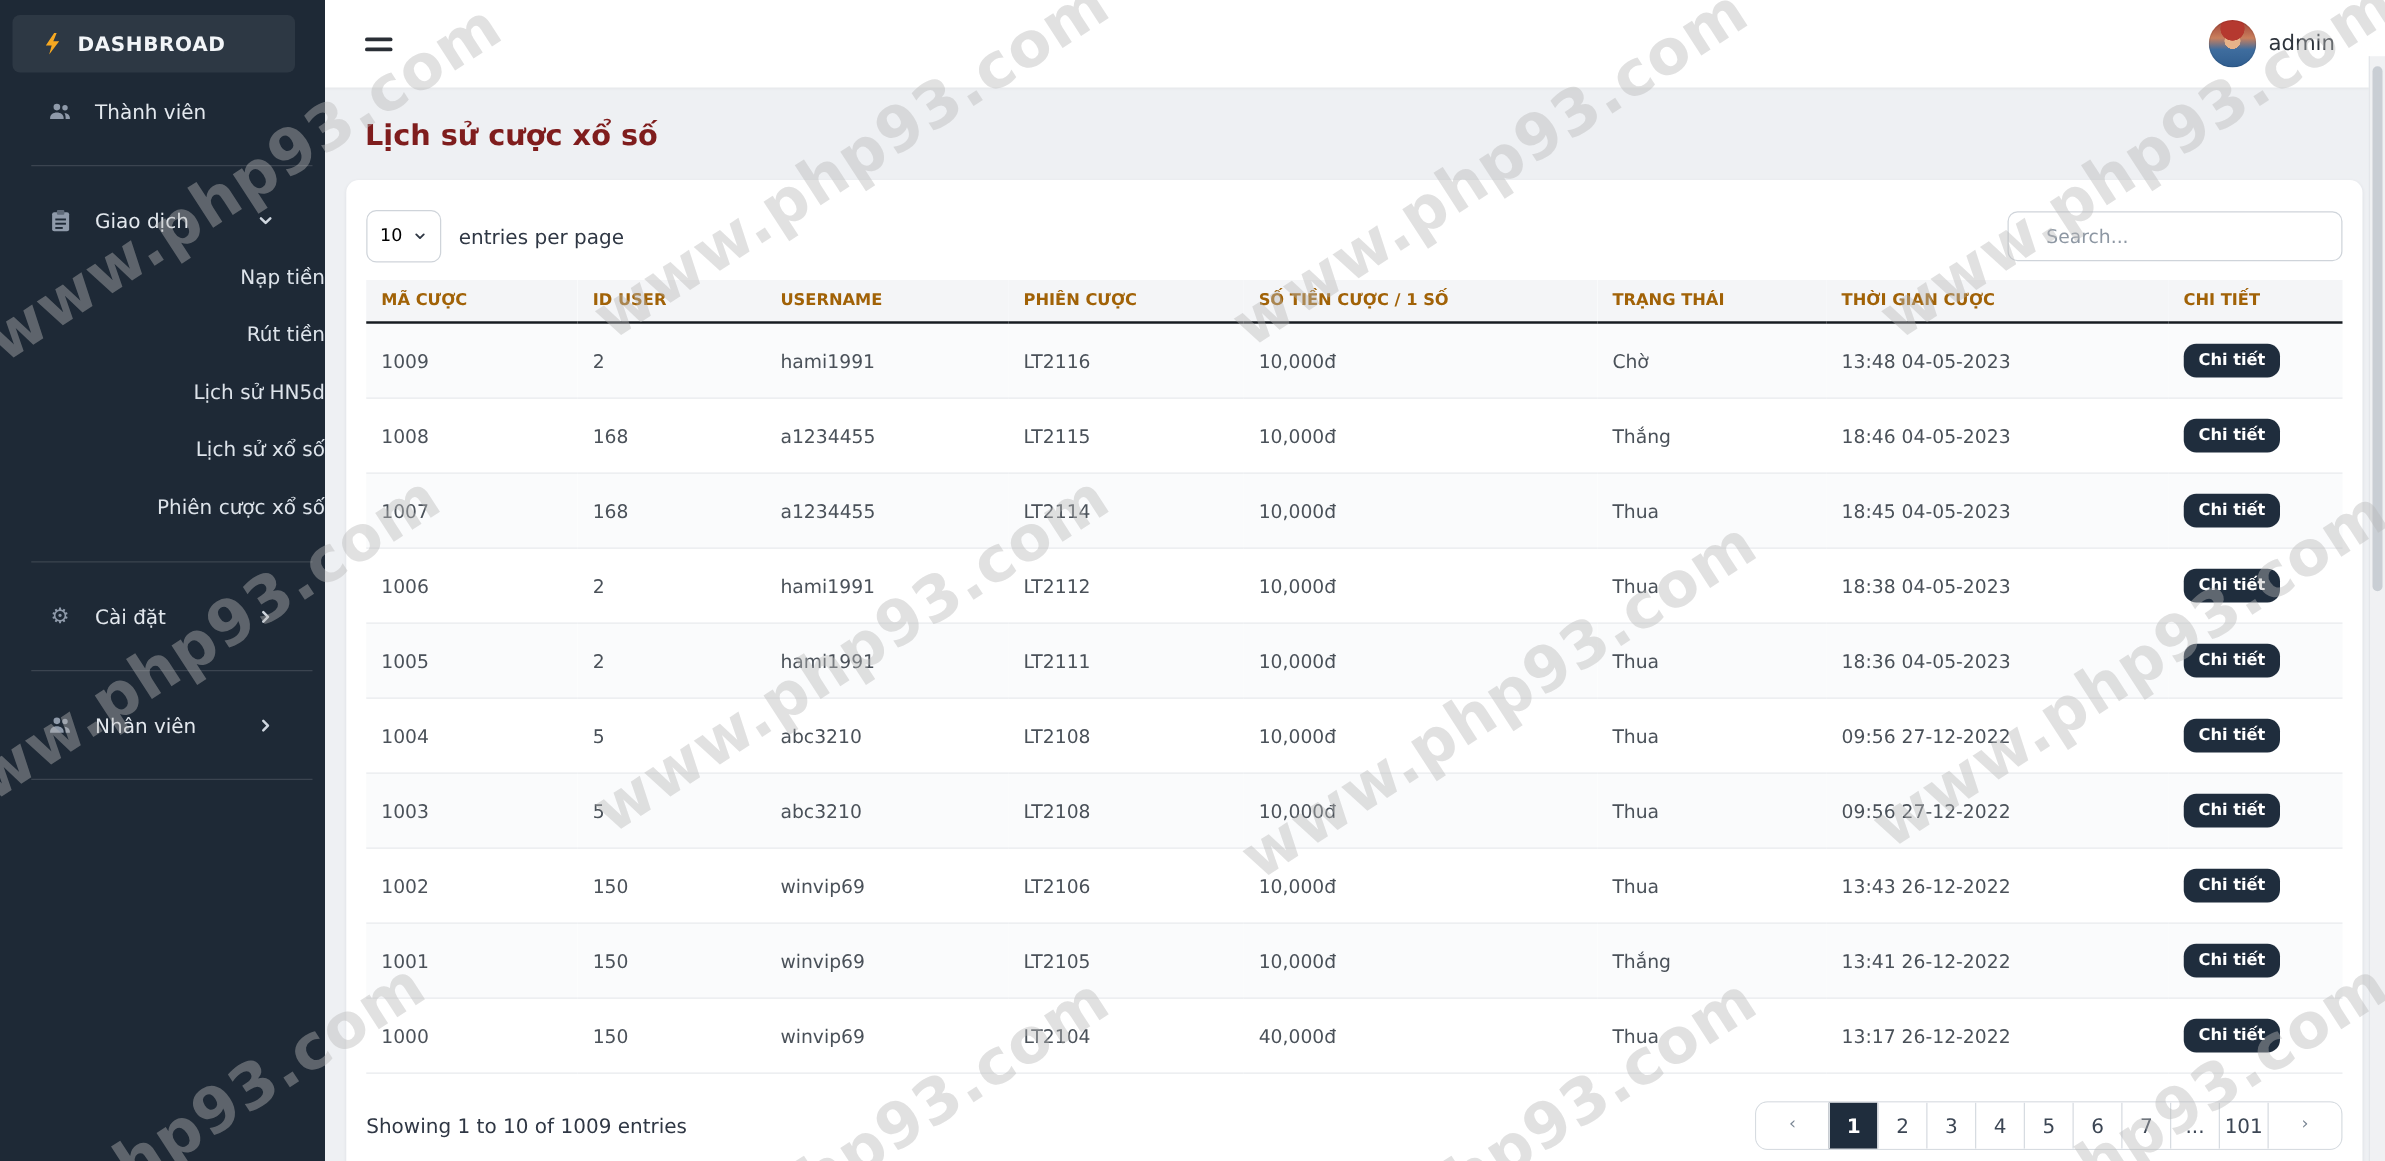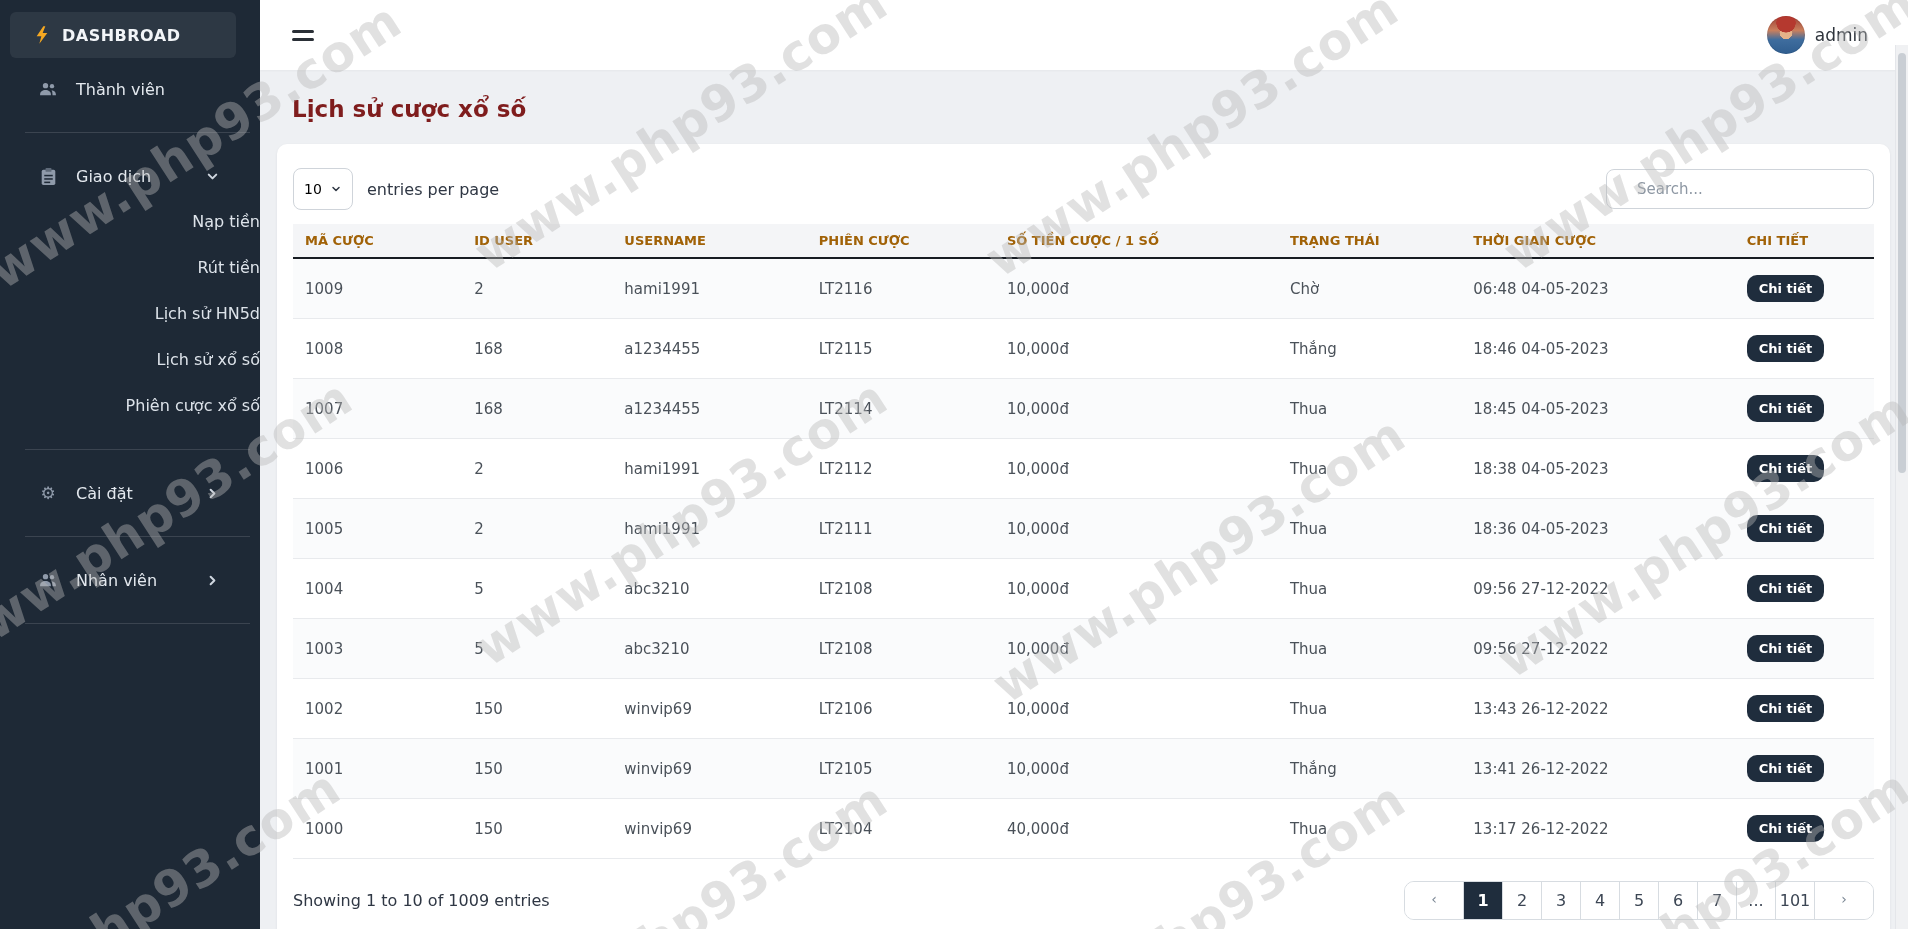--- a/index.html
+++ b/index.html
@@ -277,21 +277,21 @@
           </tr>
         </thead>
         <tbody>
             <tr>
               <td>1009</td>
               <td>2</td>
               <td>hami1991</td>
               <td>LT2116</td>
               <td>10,000đ</td>
               <td>Chờ</td>
-              <td>06:48 04-05-2023</td>
+              <td>13:48 04-05-2023</td>
               <td><button class="detail-btn">Chi tiết</button></td>
             </tr>
             <tr>
               <td>1008</td>
               <td>168</td>
               <td>a1234455</td>
               <td>LT2115</td>
               <td>10,000đ</td>
               <td>Thắng</td>
               <td>18:46 04-05-2023</td>

